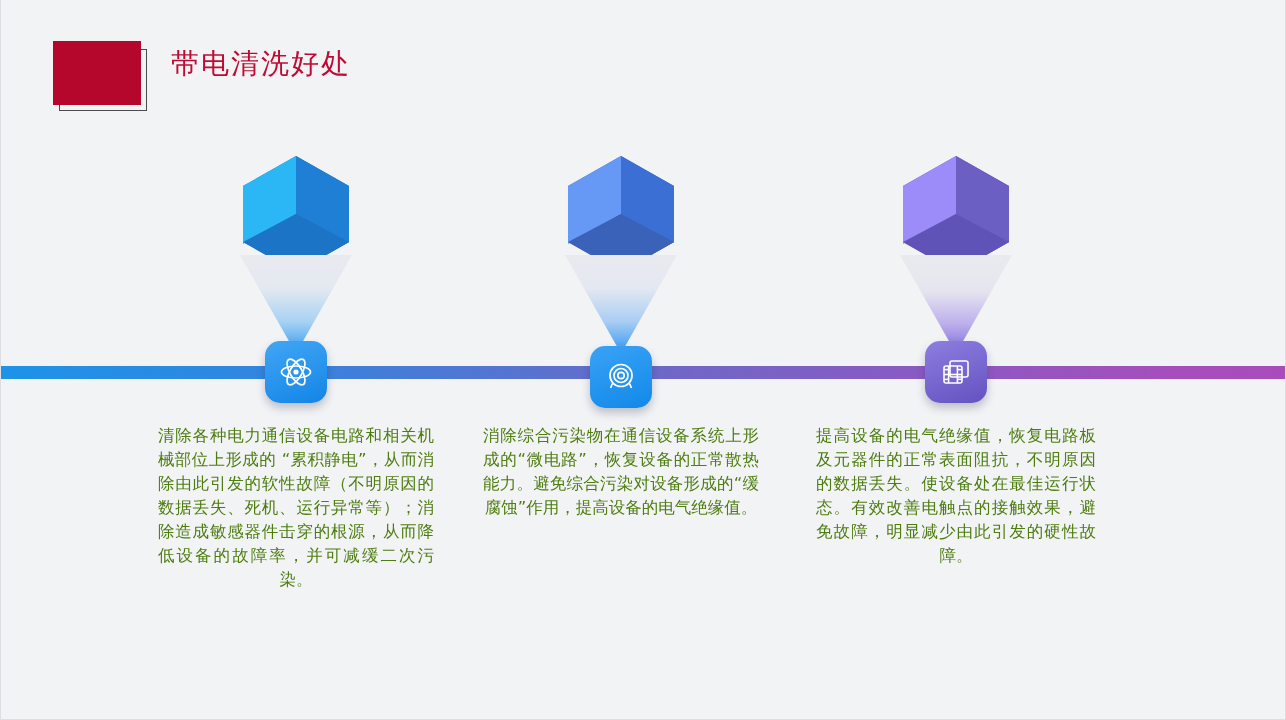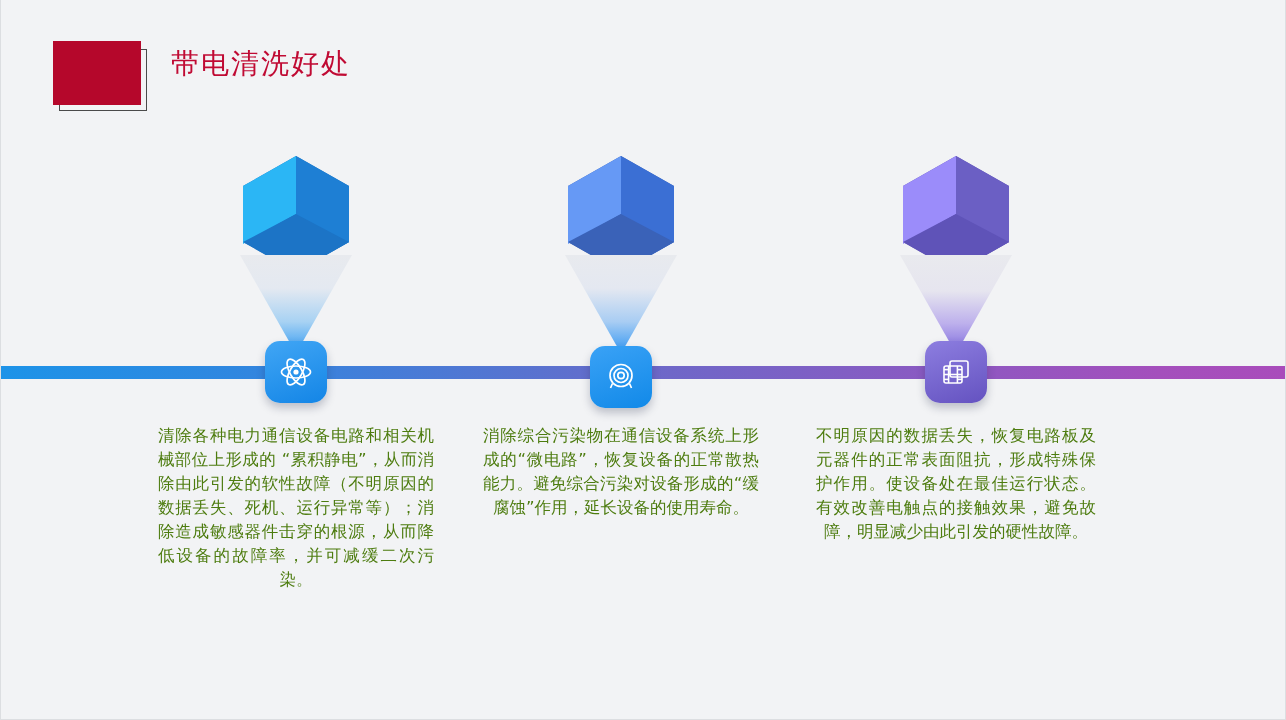--- a/index.html
+++ b/index.html
@@ -259,21 +259,21 @@
             <circle cx="17" cy="15.5" r="11"></circle>
             <circle cx="17" cy="15.5" r="7"></circle>
             <circle cx="17" cy="15.5" r="3.2"></circle>
             <line x1="8.5" y1="23.5" x2="6.5" y2="28"></line>
             <line x1="25.5" y1="23.5" x2="27.5" y2="28"></line>
           </g>
         </svg>
       </span>
     </div>
 
-    <div class="col-text" id="text-1">消除综合污染物在通信设备系统上形成的“微电路”，恢复设备的正常散热能力。避免综合污染对设备形成的“缓腐蚀”作用，延长设备的使用寿命。</div>
+    <div class="col-text" id="text-1">消除综合污染物在通信设备系统上形成的“微电路”，恢复设备的正常散热能力。避免综合污染对设备形成的“缓腐蚀”作用，提高设备的电气绝缘值。</div>
   </div>
 
   <div class="column" id="col-2">
 
     <div class="cube">
       <svg width="120" height="130" viewBox="0 0 120 130">
         <defs>
           <linearGradient id="c2shadow" x1="0" y1="0" x2="0" y2="1">
             <stop offset="0%" stop-color="#000" stop-opacity="0.22"></stop>
             <stop offset="100%" stop-color="#000" stop-opacity="0"></stop>
@@ -312,16 +312,16 @@
             <line x1="5" y1="19.5" x2="23" y2="19.5"></line>
             <line x1="5" y1="14.6" x2="9.6" y2="14.6"></line>
             <line x1="5" y1="24.4" x2="9.6" y2="24.4"></line>
             <line x1="18.4" y1="14.6" x2="23" y2="14.6"></line>
             <line x1="18.4" y1="24.4" x2="23" y2="24.4"></line>
           </g>
         </svg>
       </span>
     </div>
 
-    <div class="col-text" id="text-2">不明原因的数据丢失，恢复电路板及元器件的正常表面阻抗，形成特殊保护作用。使设备处在最佳运行状态。有效改善电触点的接触效果，避免故障，明显减少由此引发的硬性故障。</div>
+    <div class="col-text" id="text-2">提高设备的电气绝缘值，恢复电路板及元器件的正常表面阻抗，不明原因的数据丢失。使设备处在最佳运行状态。有效改善电触点的接触效果，避免故障，明显减少由此引发的硬性故障。</div>
   </div>
 
 </div>
 
 </body></html>

